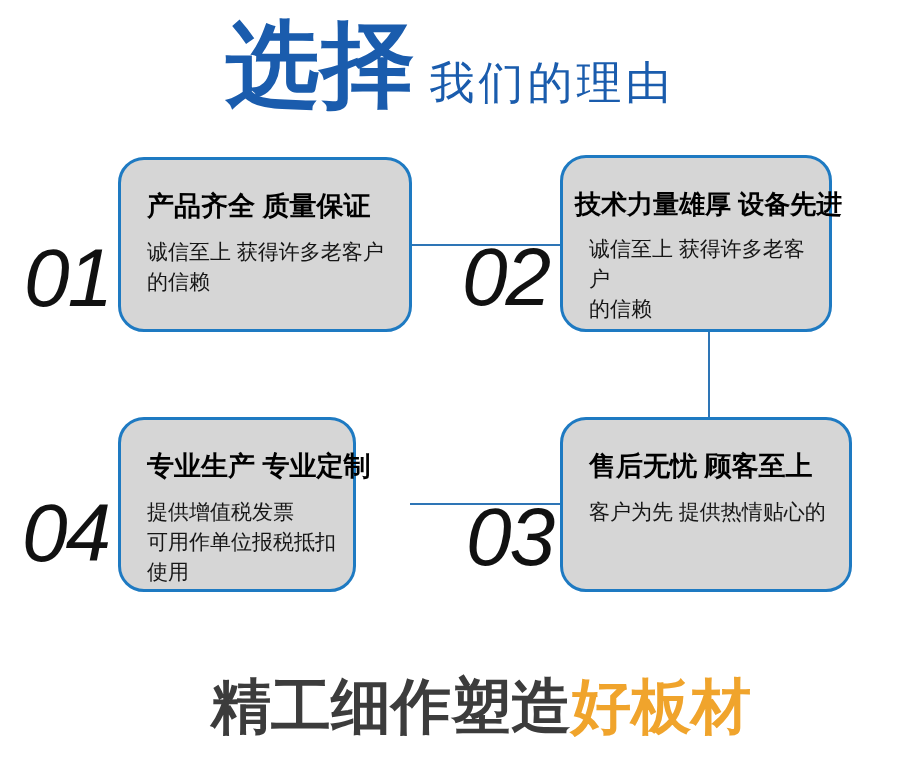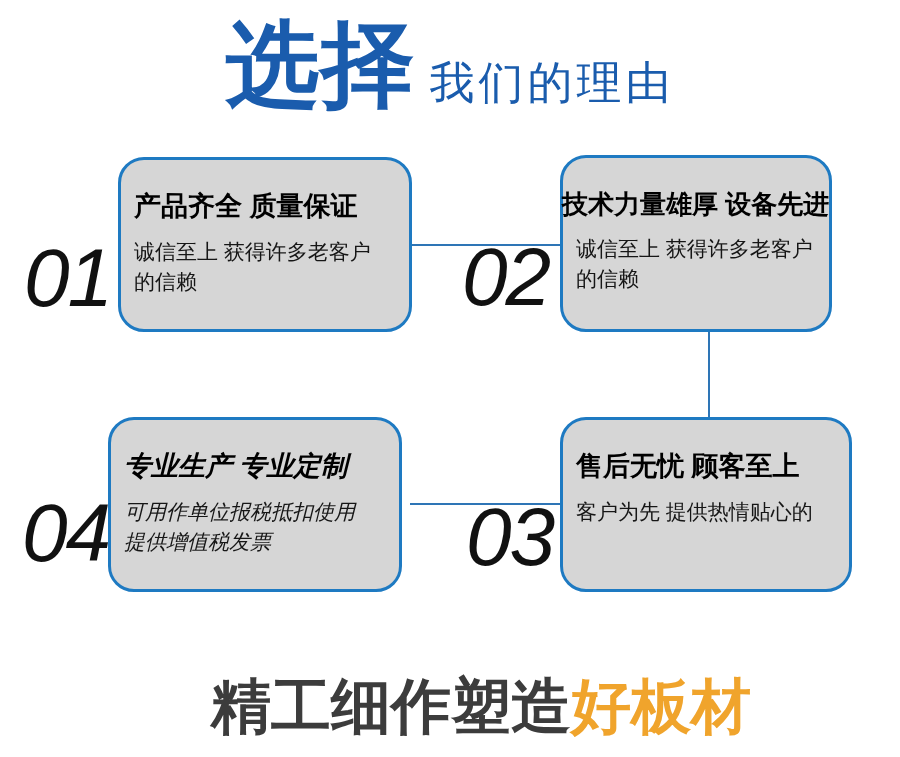--- a/index.html
+++ b/index.html
@@ -44,26 +44,26 @@
     line-height:1.0;
   }
 
   
   .card{
     position:absolute;
     height:175px;
     background:var(--card-fill);
     border:3px solid var(--card-border);
     border-radius:26px;
-    padding:32px 16px 0 13px;
+    padding:32px 16px 0 26px;
   }
   .card-1{left:118px;top:157px;width:294px;}
   .card-2{left:560px;top:155px;width:272px;height:177px;}
   .card-3{left:560px;top:417px;width:292px;}
-  .card-4{left:108px;top:417px;width:294px;font-style:italic;}
+  .card-4{left:118px;top:417px;width:238px;}
   .card-title{
     font-size:27px;
     font-weight:bold;
     color:#000000;
     white-space:nowrap;
     line-height:1.1;
   }
   .card-2 .card-title{font-size:26px;margin-left:-14px;}
   .card-desc{
     margin-top:15px;
@@ -145,22 +145,22 @@
   <div class="card card-3">
     <div class="card-title">售后无忧 顾客至上</div>
     <div class="card-desc">
       <div>客户为先 提供热情贴心的</div>
     </div>
   </div>
 
   <div class="card card-4">
     <div class="card-title">专业生产 专业定制</div>
     <div class="card-desc">
+      <div>提供增值税发票</div>
       <div>可用作单位报税抵扣使用</div>
-      <div>提供增值税发票</div>
     </div>
   </div>
 
   <div class="footer">
     <span class="footer-dark">精工细作塑造</span><span class="footer-accent">好板材</span>
   </div>
 
 </div>
 
 </body></html>

